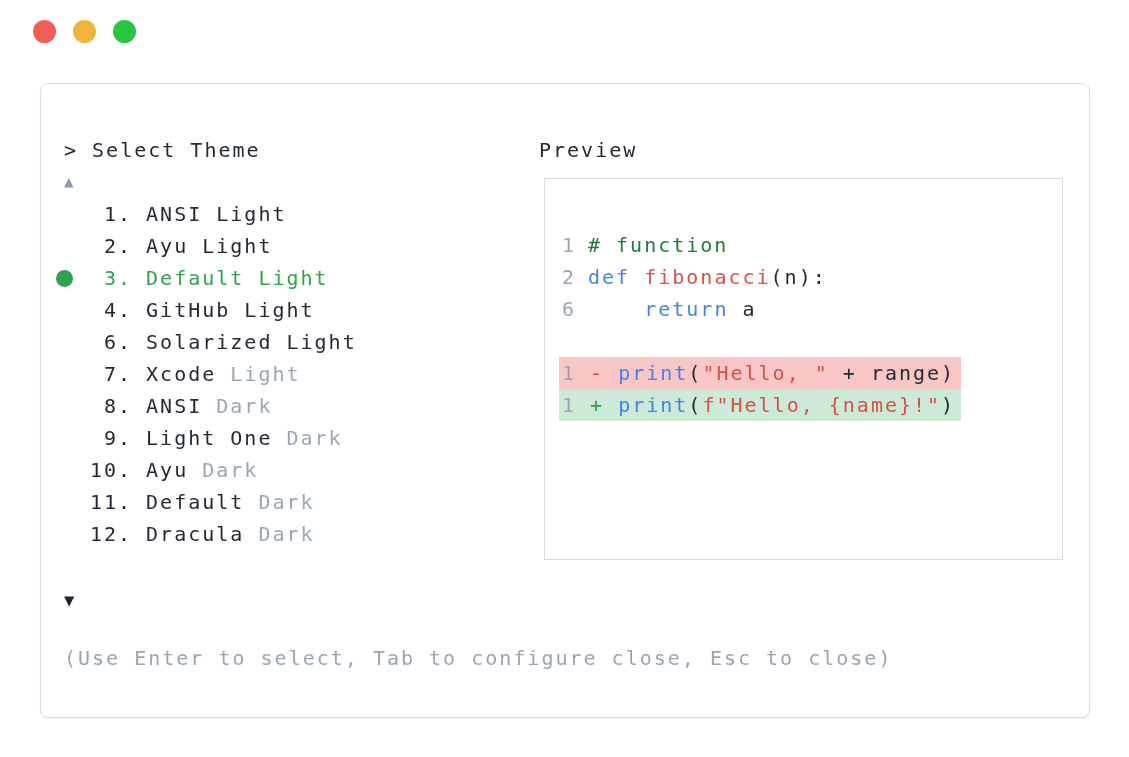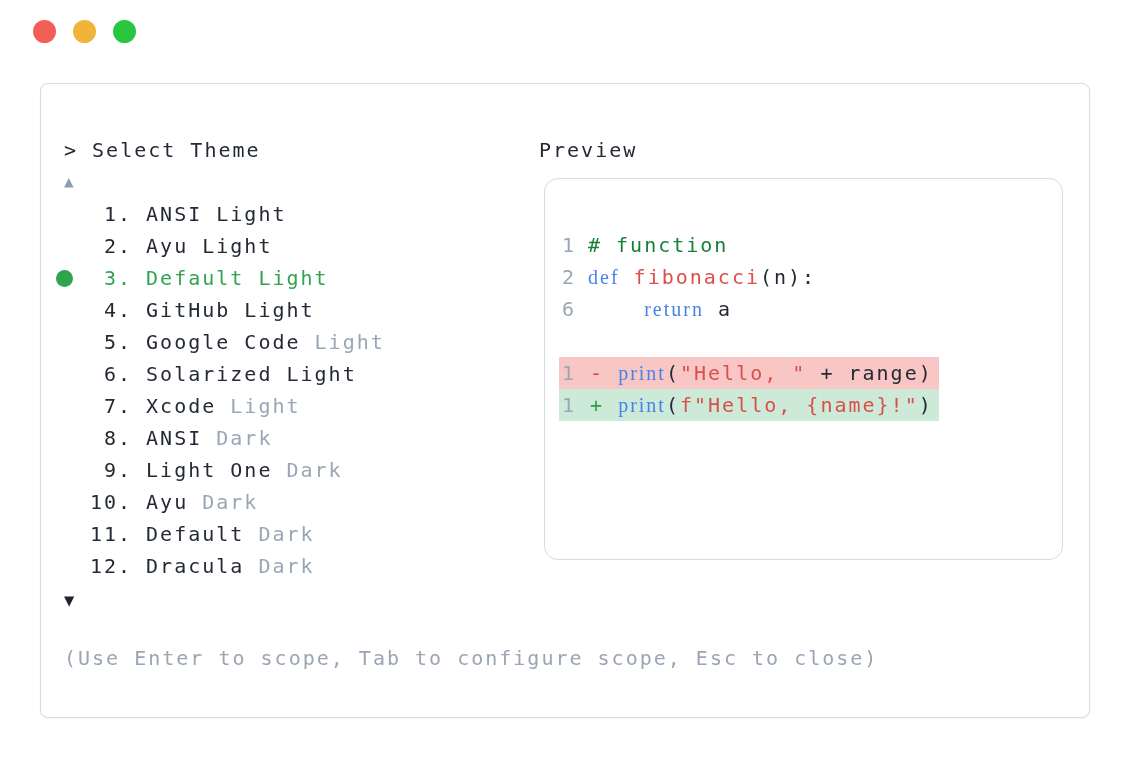--- a/index.html
+++ b/index.html
@@ -37,26 +37,26 @@
   .list-row.selected .item-num,
   .list-row.selected .item-name,
   .list-row.selected .item-variant{color:var(--accent-green);}
   .item-variant.muted{color:var(--muted);}
 
   .hint{position:absolute;left:23px;top:558px;height:32px;line-height:32px;
         color:var(--muted);white-space:pre;}
 
   .preview-label{position:absolute;left:498px;top:50px;height:32px;line-height:32px;white-space:pre;}
   .preview-box{position:absolute;left:503px;top:94px;width:519px;height:382px;
-               border:1.5px solid var(--border);border-radius:14px;background:#fff;
+               border:1.5px solid var(--border);border-radius:0;background:#fff;
                padding:50px 0 0 17px;overflow:hidden;}
 
   .code-line{height:32px;line-height:32px;white-space:pre;}
   .ln{display:inline-block;width:14px;text-align:right;margin-right:12px;color:var(--muted);}
-  .tok-kw{color:var(--keyword-blue);font-family:Liberation Serif, serif;}
+  .tok-kw{color:var(--keyword-blue);}
   .tok-fn{color:var(--function-red);}
   .tok-str{color:var(--string-red);}
   .tok-comment{color:var(--comment-green);}
   .tok-plain{color:var(--text);}
 
   .diff-chip{display:inline-block;height:32px;line-height:32px;
              padding:0 6px 0 3px;margin-left:-3px;white-space:pre;}
   .diff-chip .ln{margin-right:0;}
   .removed .diff-chip{background:var(--diff-removed-bg);}
   .added .diff-chip{background:var(--diff-added-bg);}
@@ -76,33 +76,32 @@
 
   <div class="prompt">&gt; Select Theme</div>
 
   <div class="scroll-up">▲</div>
 
   <div class="theme-list" id="theme-list">
       <div class="list-row"><span class="item-num">1.</span> <span class="item-name">ANSI</span> <span class="item-variant">Light</span></div>
       <div class="list-row"><span class="item-num">2.</span> <span class="item-name">Ayu</span> <span class="item-variant">Light</span></div>
       <div class="list-row selected"><span class="sel-dot"></span><span class="item-num">3.</span> <span class="item-name">Default</span> <span class="item-variant">Light</span></div>
       <div class="list-row"><span class="item-num">4.</span> <span class="item-name">GitHub</span> <span class="item-variant">Light</span></div>
-      <div class="list-row"><span class="item-num">5.</span> <span class="item-name">Google Code</span> <span class="item-variant muted">Light</span></div>
       <div class="list-row"><span class="item-num">6.</span> <span class="item-name">Solarized</span> <span class="item-variant">Light</span></div>
       <div class="list-row"><span class="item-num">7.</span> <span class="item-name">Xcode</span> <span class="item-variant muted">Light</span></div>
       <div class="list-row"><span class="item-num">8.</span> <span class="item-name">ANSI</span> <span class="item-variant muted">Dark</span></div>
       <div class="list-row"><span class="item-num">9.</span> <span class="item-name">Light One</span> <span class="item-variant muted">Dark</span></div>
       <div class="list-row"><span class="item-num">10.</span> <span class="item-name">Ayu</span> <span class="item-variant muted">Dark</span></div>
       <div class="list-row"><span class="item-num">11.</span> <span class="item-name">Default</span> <span class="item-variant muted">Dark</span></div>
       <div class="list-row"><span class="item-num">12.</span> <span class="item-name">Dracula</span> <span class="item-variant muted">Dark</span></div>
     </div>
 
   <div class="scroll-down">▼</div>
 
-  <div class="hint">(Use Enter to scope, Tab to configure scope, Esc to close)</div>
+  <div class="hint">(Use Enter to select, Tab to configure close, Esc to close)</div>
 
   <div class="preview-label">Preview</div>
 
   <div class="preview-box" id="preview-box">
       <div class="code-line"><span class="ln">1</span><span class="tok-comment"># function</span></div>
       <div class="code-line"><span class="ln">2</span><span class="tok-kw">def</span><span class="tok-plain"> </span><span class="tok-fn">fibonacci</span><span class="tok-plain">(n):</span></div>
       <div class="code-line"><span class="ln">6</span><span class="tok-plain">    </span><span class="tok-kw">return</span><span class="tok-plain"> a</span></div>
       <div class="code-line"></div>
       <div class="code-line diff removed"><span class="diff-chip"><span class="ln">1</span> <span class="sign-removed">-</span> <span class="tok-kw">print</span><span class="tok-plain">(</span><span class="tok-str">"Hello, "</span><span class="tok-plain"> + range)</span></span></div>
       <div class="code-line diff added"><span class="diff-chip"><span class="ln">1</span> <span class="sign-added">+</span> <span class="tok-kw">print</span><span class="tok-plain">(</span><span class="tok-str">f"Hello, {name}!"</span><span class="tok-plain">)</span></span></div>

